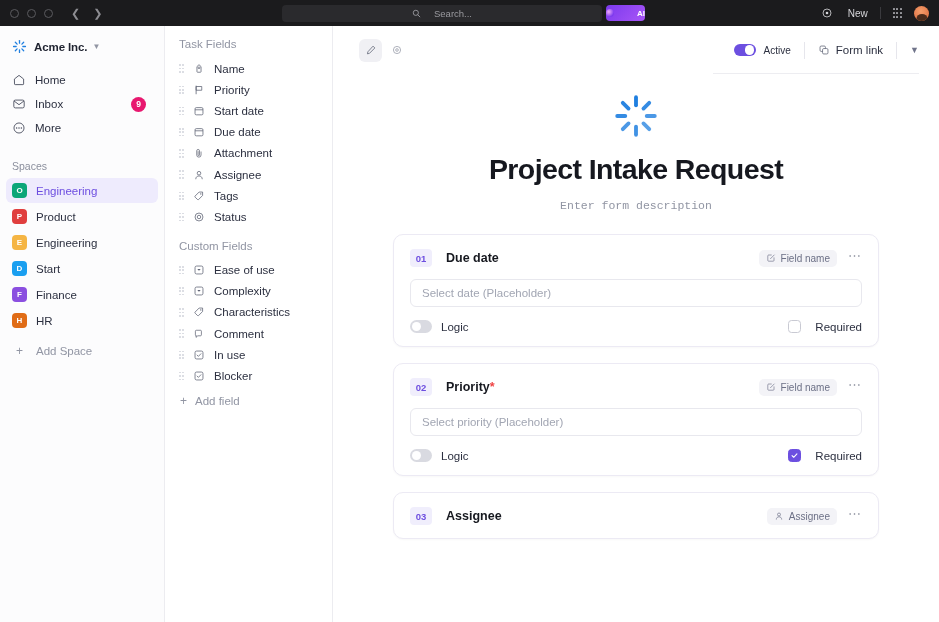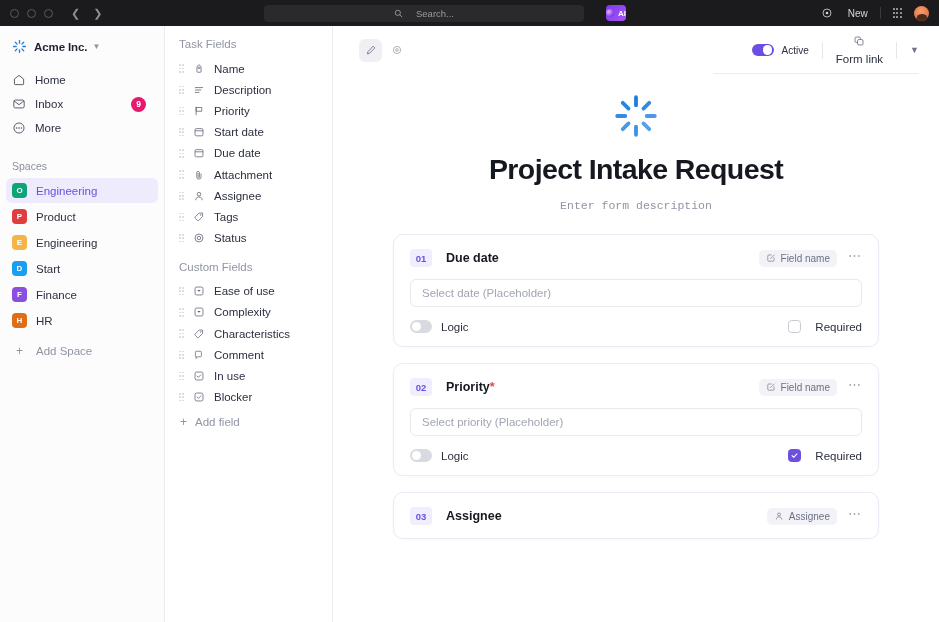--- a/index.html
+++ b/index.html
@@ -14,28 +14,28 @@
   
   .titlebar {
     height:26px; background:#1b1b1d; display:flex; align-items:center;
     padding:0 10px; flex:0 0 26px; position:relative;
   }
   .tl-dots { display:flex; gap:8px; align-items:center; }
   .tl-dot { width:9px; height:9px; border-radius:50%; border:1.2px solid #5a5a5e; background:transparent; }
   .nav-arrows { display:flex; gap:13px; margin-left:18px; align-items:center; }
   .nav-arrow { color:#8d8d92; font-size:11px; line-height:1; }
   .search-wrap {
-    position:absolute; left:264px; width:320px; height:17px;
+    position:absolute; left:282px; width:320px; height:17px;
     background:#2a2a2d; border-radius:4px; display:flex; align-items:center;
     justify-content:center; gap:13px;
   }
   .search-wrap svg { width:9px; height:9px; }
   .search-ph { color:#9a9a9f; font-size:9.5px; }
   .ai-btn {
-    position:absolute; left:606px; width:20px; height:16px; border-radius:4px;
+    position:absolute; left:606px; width:39px; height:16px; border-radius:4px;
     background:linear-gradient(135deg,#7c3aed,#a855f7);
     display:flex; align-items:center; justify-content:space-between; gap:2px;
   }
   .ai-btn .ai-orb { width:8px; height:8px; border-radius:50%;
     background:radial-gradient(circle at 35% 35%,#f0abfc,#7c3aed 70%); }
   .ai-btn span { color:#fff; font-size:8px; font-weight:600; }
   .tb-right { margin-left:auto; display:flex; align-items:center; gap:12px; }
   .new-btn { display:flex; align-items:center; gap:16px; color:#d6d6da; font-size:10px; }
   .tb-sep { width:1px; height:12px; background:#3a3a3e; }
   .grid-icon { display:grid; grid-template-columns:repeat(3,2px); grid-template-rows:repeat(3,2px); gap:1.6px; }
@@ -91,21 +91,21 @@
   .mode-group { display:flex; gap:3px; }
   .mode-btn { width:23px; height:23px; border-radius:6px; display:flex;
               align-items:center; justify-content:center; }
   .mode-btn.sel { background:#f0f0f4; }
   .tb-actions { margin-left:auto; display:flex; align-items:center; gap:0; }
   .toggle { width:22px; height:12.5px; border-radius:7px; background:#6c4fe0; position:relative; }
   .toggle::after { content:""; position:absolute; right:1.5px; top:1.5px; width:9.5px; height:9.5px;
                    border-radius:50%; background:#fff; }
   .act-lbl { font-size:10px; color:#2c3040; margin-left:8px; }
   .vsep { width:1px; height:17px; background:#e6e6ec; margin:0 13px; }
-  .formlink { display:flex; align-items:center; gap:6px;flex-direction:column; }
+  .formlink { display:flex; align-items:center; gap:6px; }
   .formlink span { font-size:11.5px; color:#2c3040; }
   .chev { color:#70748a; font-size:9px; }
   .toolbar-underline { position:absolute; left:380px; right:20px; bottom:0; height:1px; background:#ededf1; }
 
   .canvas { flex:1; overflow:hidden; padding:19px 0 0; }
   .form-head { text-align:center; }
   .logo-mark { width:46px; height:46px; margin:0 auto 14px; position:relative; }
   .form-title { font-size:28.5px; font-weight:700; color:#16181f; letter-spacing:-0.6px; }
   .form-desc { font-size:11.5px; color:#9195a3; margin-top:13px;font-family:Liberation Mono, monospace; }
 
@@ -277,40 +277,20 @@
             <i></i>
             <i></i>
           </span>
         <span class="f-ico">
           <svg width="12" height="12" viewBox="0 0 20 20">
               <path d="M10 2.8 13.4 6v8.4a1 1 0 0 1-1 1H7.6a1 1 0 0 1-1-1V6z" fill="none" stroke="#5a5f70" stroke-width="1.25"></path>
               <circle cx="10" cy="8" r="1.5" fill="none" stroke="#5a5f70" stroke-width="1.2"></circle>
             </svg>
         </span>
         <span class="f-lbl">Name</span>
-      </div>
-      <div class="f-row">
-        <span class="drag">
-            <i></i>
-            <i></i>
-            <i></i>
-            <i></i>
-            <i></i>
-            <i></i>
-          </span>
-        <span class="f-ico">
-          <svg width="12" height="12" viewBox="0 0 20 20">
-              <g stroke="#5a5f70" stroke-width="1.3" stroke-linecap="round">
-                <line x1="4" y1="6" x2="16" y2="6"></line>
-                <line x1="4" y1="10" x2="13" y2="10"></line>
-                <line x1="4" y1="14" x2="10" y2="14"></line>
-              </g>
-            </svg>
-        </span>
-        <span class="f-lbl">Description</span>
       </div>
       <div class="f-row">
         <span class="drag">
             <i></i>
             <i></i>
             <i></i>
             <i></i>
             <i></i>
             <i></i>
           </span>

